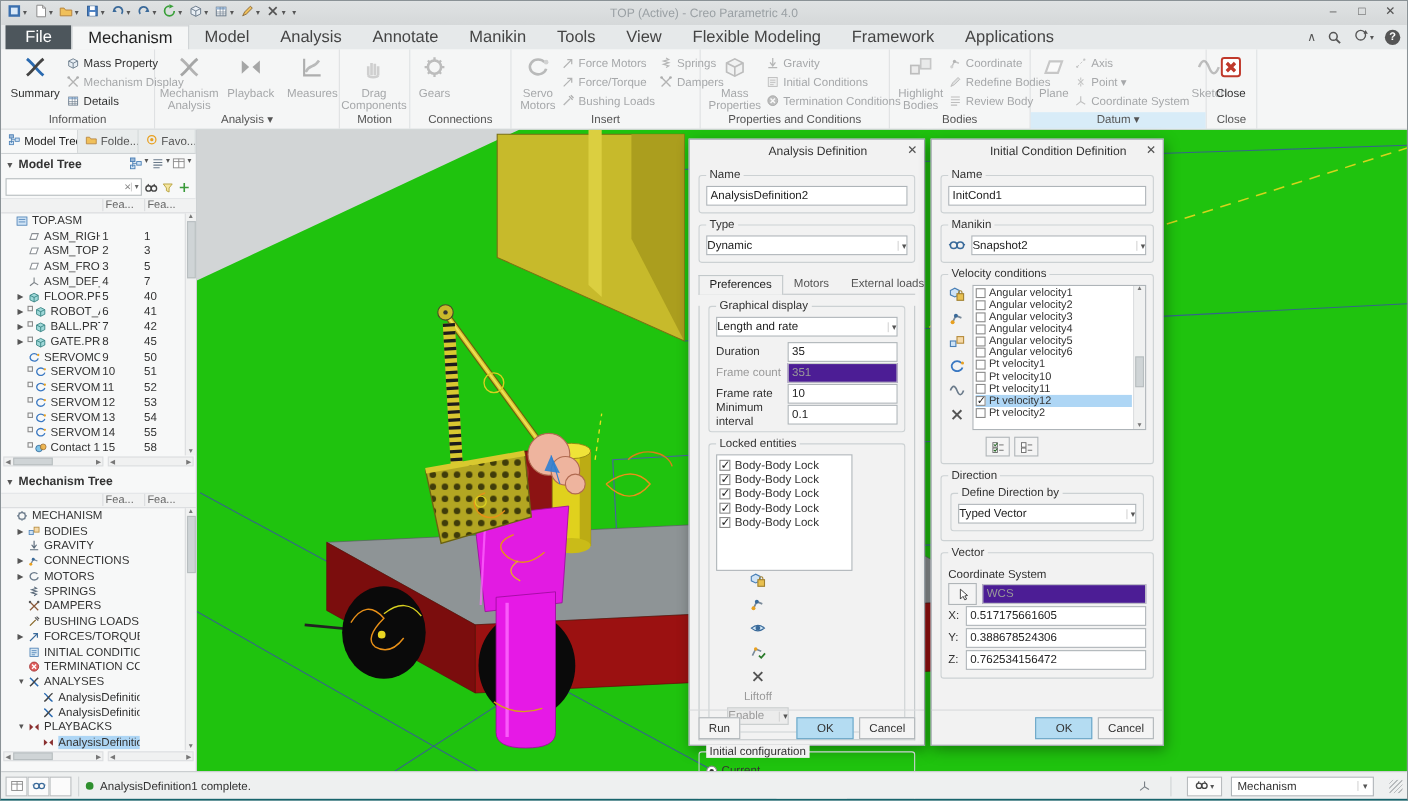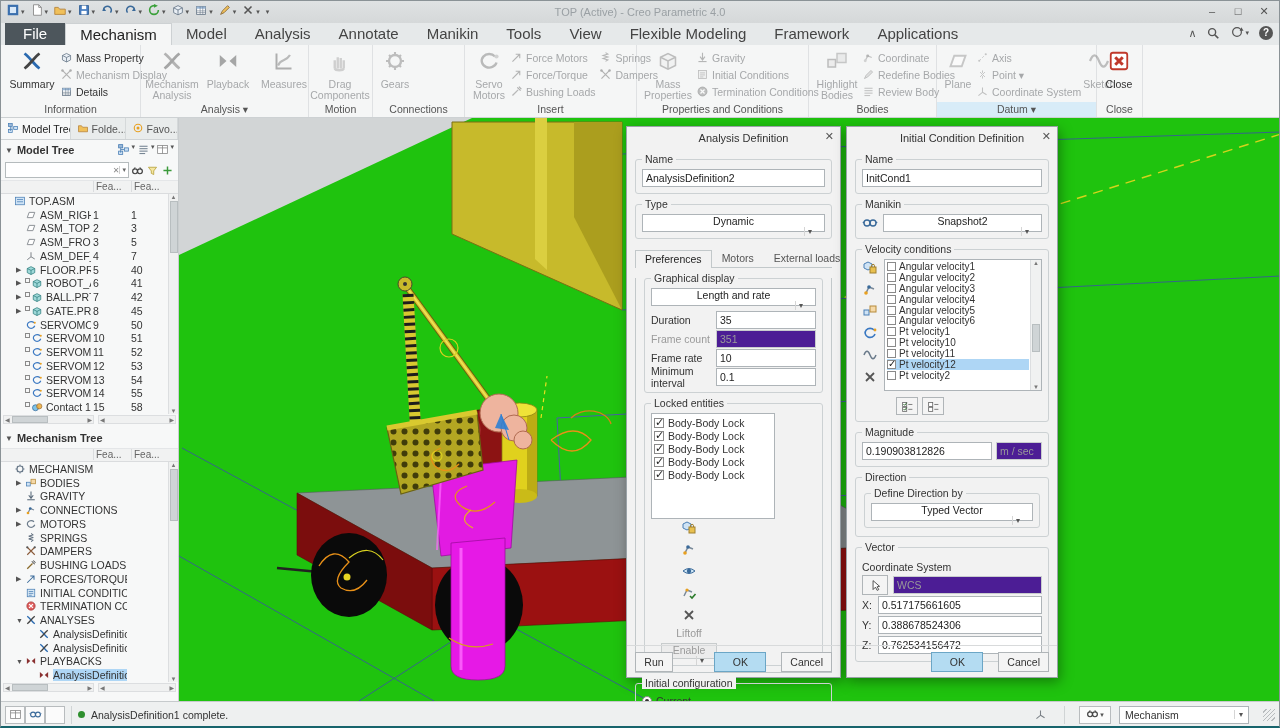--- a/index.html
+++ b/index.html
@@ -84,21 +84,21 @@
   .viewport{position:absolute;left:178px;top:117px;width:1102px;height:583px;background:#d2d5d6;}
   .viewport svg.scene{display:block;width:1102px;height:583px;}
   
   .dlg{position:absolute;background:#f2f2f2;border:1px solid #9aa2a8;box-shadow:2px 4px 12px rgba(0,0,0,.35);font-size:10.5px;color:#333;}
   .dtitle{height:22px;display:flex;align-items:center;justify-content:center;position:relative;font-size:11px;color:#333;margin-left:20px;}
   .dx{position:absolute;right:6px;top:3px;font-size:11px;color:#555;}
   .grp{position:relative;border:1px solid #ccd1d3;border-radius:3px;margin:10px 8px 0;padding:9px 6px 6px;}
   .gl{position:absolute;top:-7px;left:6px;background:#f2f2f2;padding:0 3px;font-size:10.5px;color:#333;white-space:nowrap;}
   .inp{width:100%;height:18px;border:1px solid #aeb4b8;background:#fff;font-family:"Liberation Sans",sans-serif;font-size:10.5px;color:#222;padding:0 3px;}
   .inp.dis{background:#4c1d95;color:#999;border-color:#c8cccd;}
-  .sel{height:18px;background:#fff;border:1px solid #aeb4b8;display:flex;align-items:center;padding:0 12px;font-size:10.5px;color:#222;flex-direction:column;}
+  .sel{height:18px;background:#fff;border:1px solid #aeb4b8;display:flex;align-items:center;padding:0 0;font-size:10.5px;color:#222;}
   .sel .ar{margin-left:auto;font-size:8px;color:#555;border-left:1px solid #d5d5d5;padding-left:3px;}
   .sel.dis{background:#ececec;color:#9a9a9a;border-color:#c8cccd;}
   .dtabs{display:flex;margin:10px 8px 0;border-bottom:1px solid #c2c8ca;}
   .dtab{padding:2px 9px 3px;font-size:10.5px;color:#555;border:1px solid transparent;border-bottom:none;white-space:nowrap;}
   .dtab.act{background:#f2f2f2;border-color:#c2c8ca;color:#222;position:relative;top:1px;}
   .tabpanel{margin:0 8px;border:1px solid #c2c8ca;border-top:none;padding-bottom:6px;}
   .frow{margin-top:4px;}
   .fr{display:flex;align-items:center;height:19px;}
   .flb{flex:1;}
   .fi{width:100px;flex:0 0 100px;}
@@ -109,21 +109,21 @@
   .cb.on::after{content:"✓";position:absolute;left:0px;top:-3px;font-size:11px;color:#222;}
   .leright{display:inline-flex;flex-direction:column;align-items:center;gap:4px;margin-left:10px;vertical-align:top;}
   .tbtn{display:inline-flex;}
   .tbtn svg{width:16px;height:16px;}
   .letcol{display:flex;flex-direction:column;gap:6px;}
   .liftoff{font-size:10.5px;}
   .sel.small{height:16px;width:56px;}
   .rrow{display:flex;align-items:center;height:16px;gap:4px;}
   .radio{width:10px;height:10px;border:1px solid #8a8a8a;border-radius:50%;background:#fff;position:relative;flex:0 0 auto;}
   .radio.on::after{content:"";position:absolute;left:2px;top:2px;width:4px;height:4px;border-radius:50%;background:#333;}
-  .dfoot{position:absolute;left:0;right:0;bottom:0;height:32px;border-top:1px solid #d8dadb;display:flex;align-items:center;padding:0 8px;gap:15px;}
+  .dfoot{position:absolute;left:0;right:0;bottom:0;height:32px;border-top:1px solid #d8dadb;display:flex;align-items:center;padding:0 8px;gap:5px;}
   .btn{height:20px;min-width:38px;background:#f4f4f4;border:1px solid #b0b5b8;font-family:"Liberation Sans",sans-serif;font-size:10.5px;color:#333;padding:0 8px;}
   .btn.ok{background:#b4dcf2;border-color:#6ba6c6;min-width:52px;}
   .spfill{flex:1;}
   
   .velbody{display:flex;}
   .veltools{display:flex;flex-direction:column;gap:6px;margin-right:6px;}
   .vlist{position:relative;flex:1;height:132px;background:#fff;border:1px solid #aeb4b8;padding:1px 12px 1px 2px;overflow:hidden;}
   .vrow{display:flex;align-items:center;height:10.9px;font-size:10px;white-space:nowrap;}
   .vrow .cb{width:9px;height:9px;margin-right:3px;}
   .vrow .cb.on::after{font-size:10px;top:-3px;}
@@ -1619,27 +1619,20 @@
             </svg>
           </span>
           <span class="lbtn">
             <svg viewBox="0 0 16 16">
               <use href="#i-uncheckall"></use>
             </svg>
           </span>
         </div>
     </div>
     <div class="grp">
-        <span class="gl">Magnitude</span>
-      <div class="magrow">
-        <input class="inp" style="flex: 1 1 0%;" value="0.190903812826">
-        <input class="inp dis" style="width: 46px;" value="m / sec">
-      </div>
-    </div>
-    <div class="grp">
         <span class="gl">Direction</span>
       <div class="grp subgrp" style="margin:6px 2px 2px">
           <span class="gl">Define Direction by</span>
         <div class="sel">
             <span>Typed Vector</span>
             <span class="ar">▾</span>
           </div>
       </div>
     </div>
     <div class="grp">

